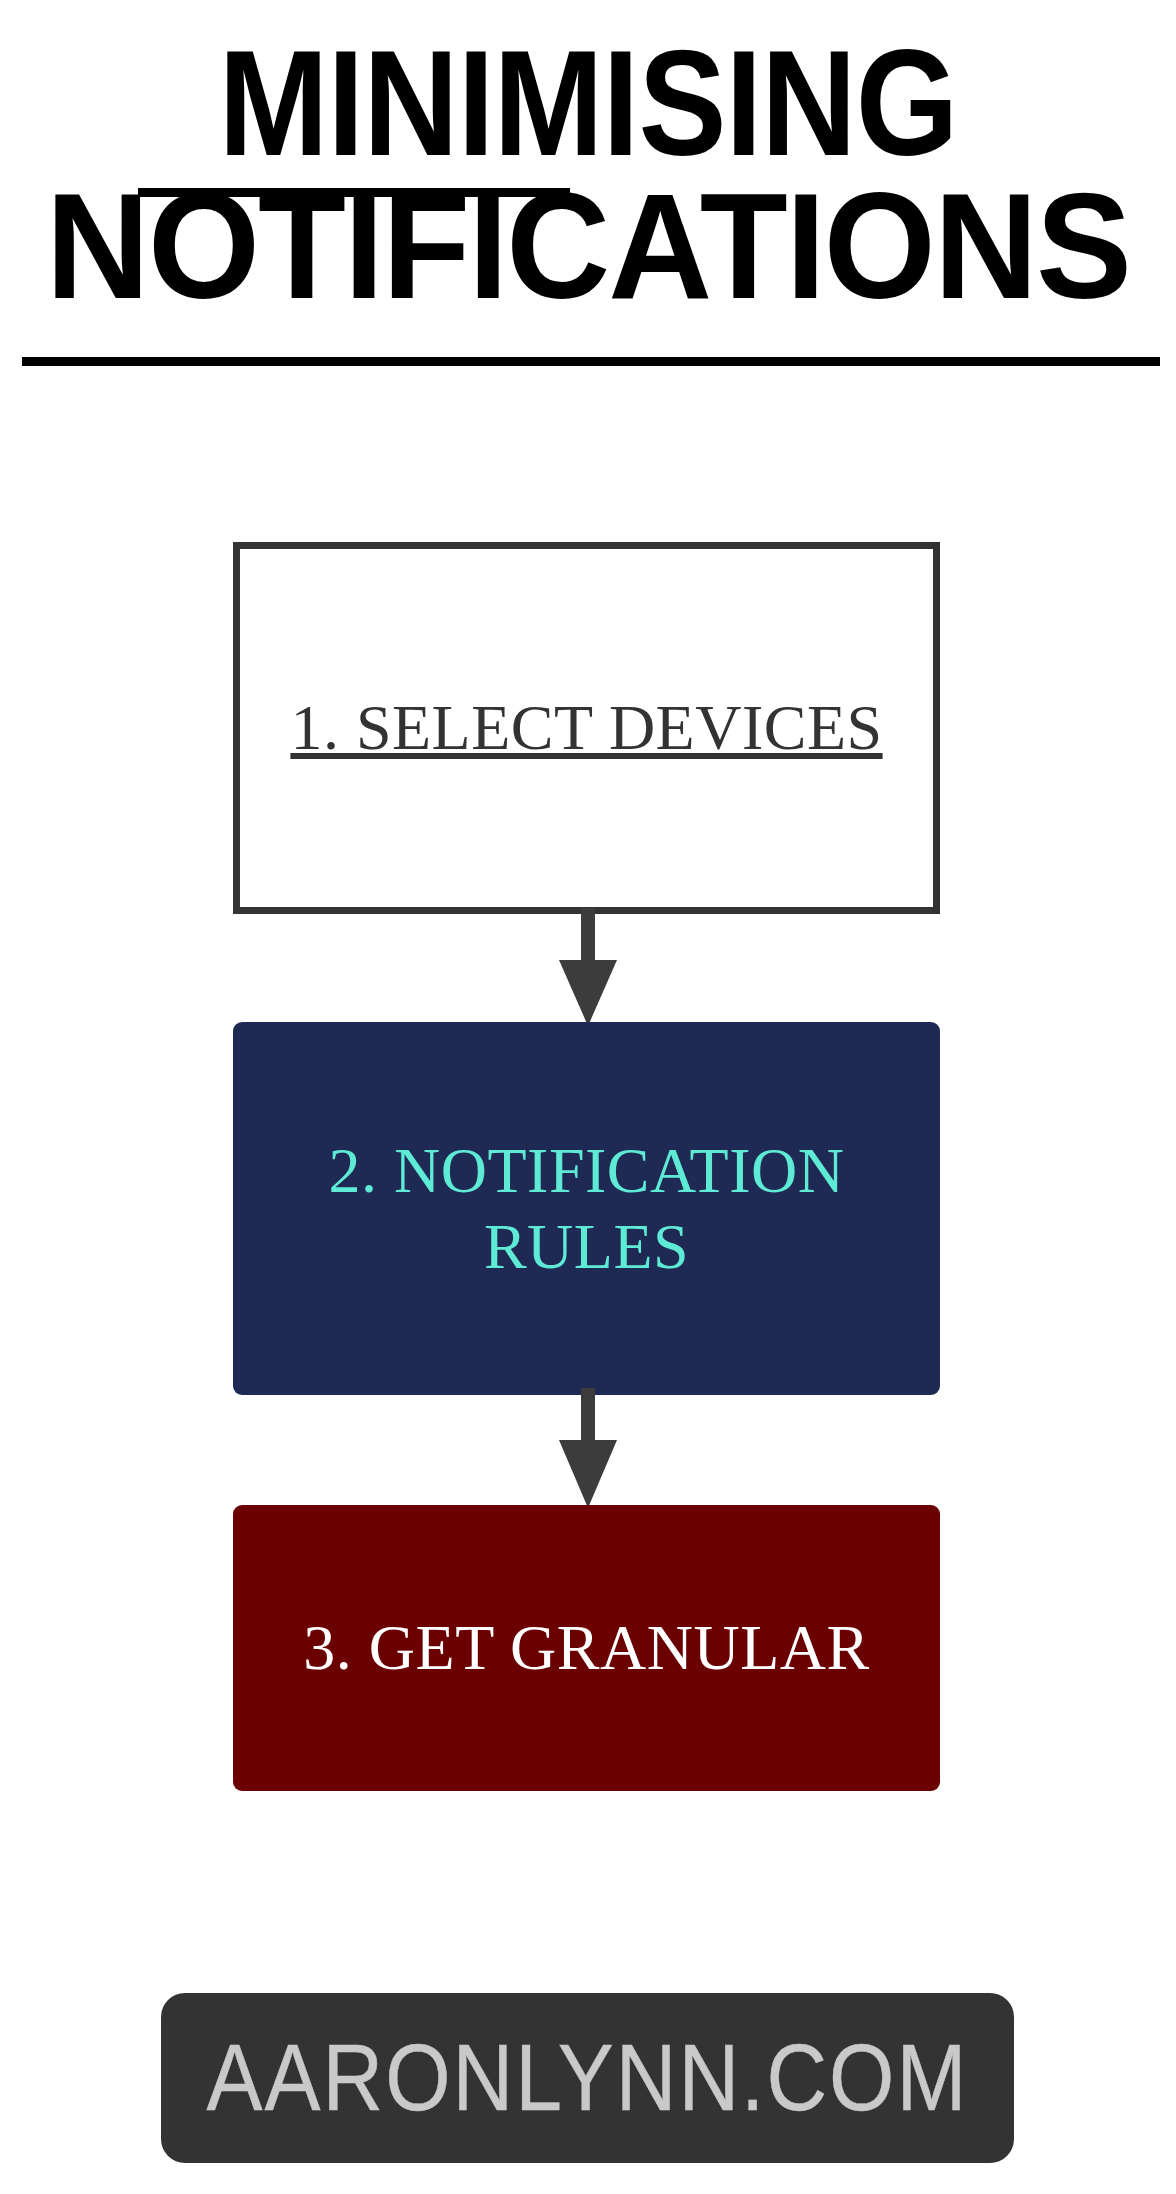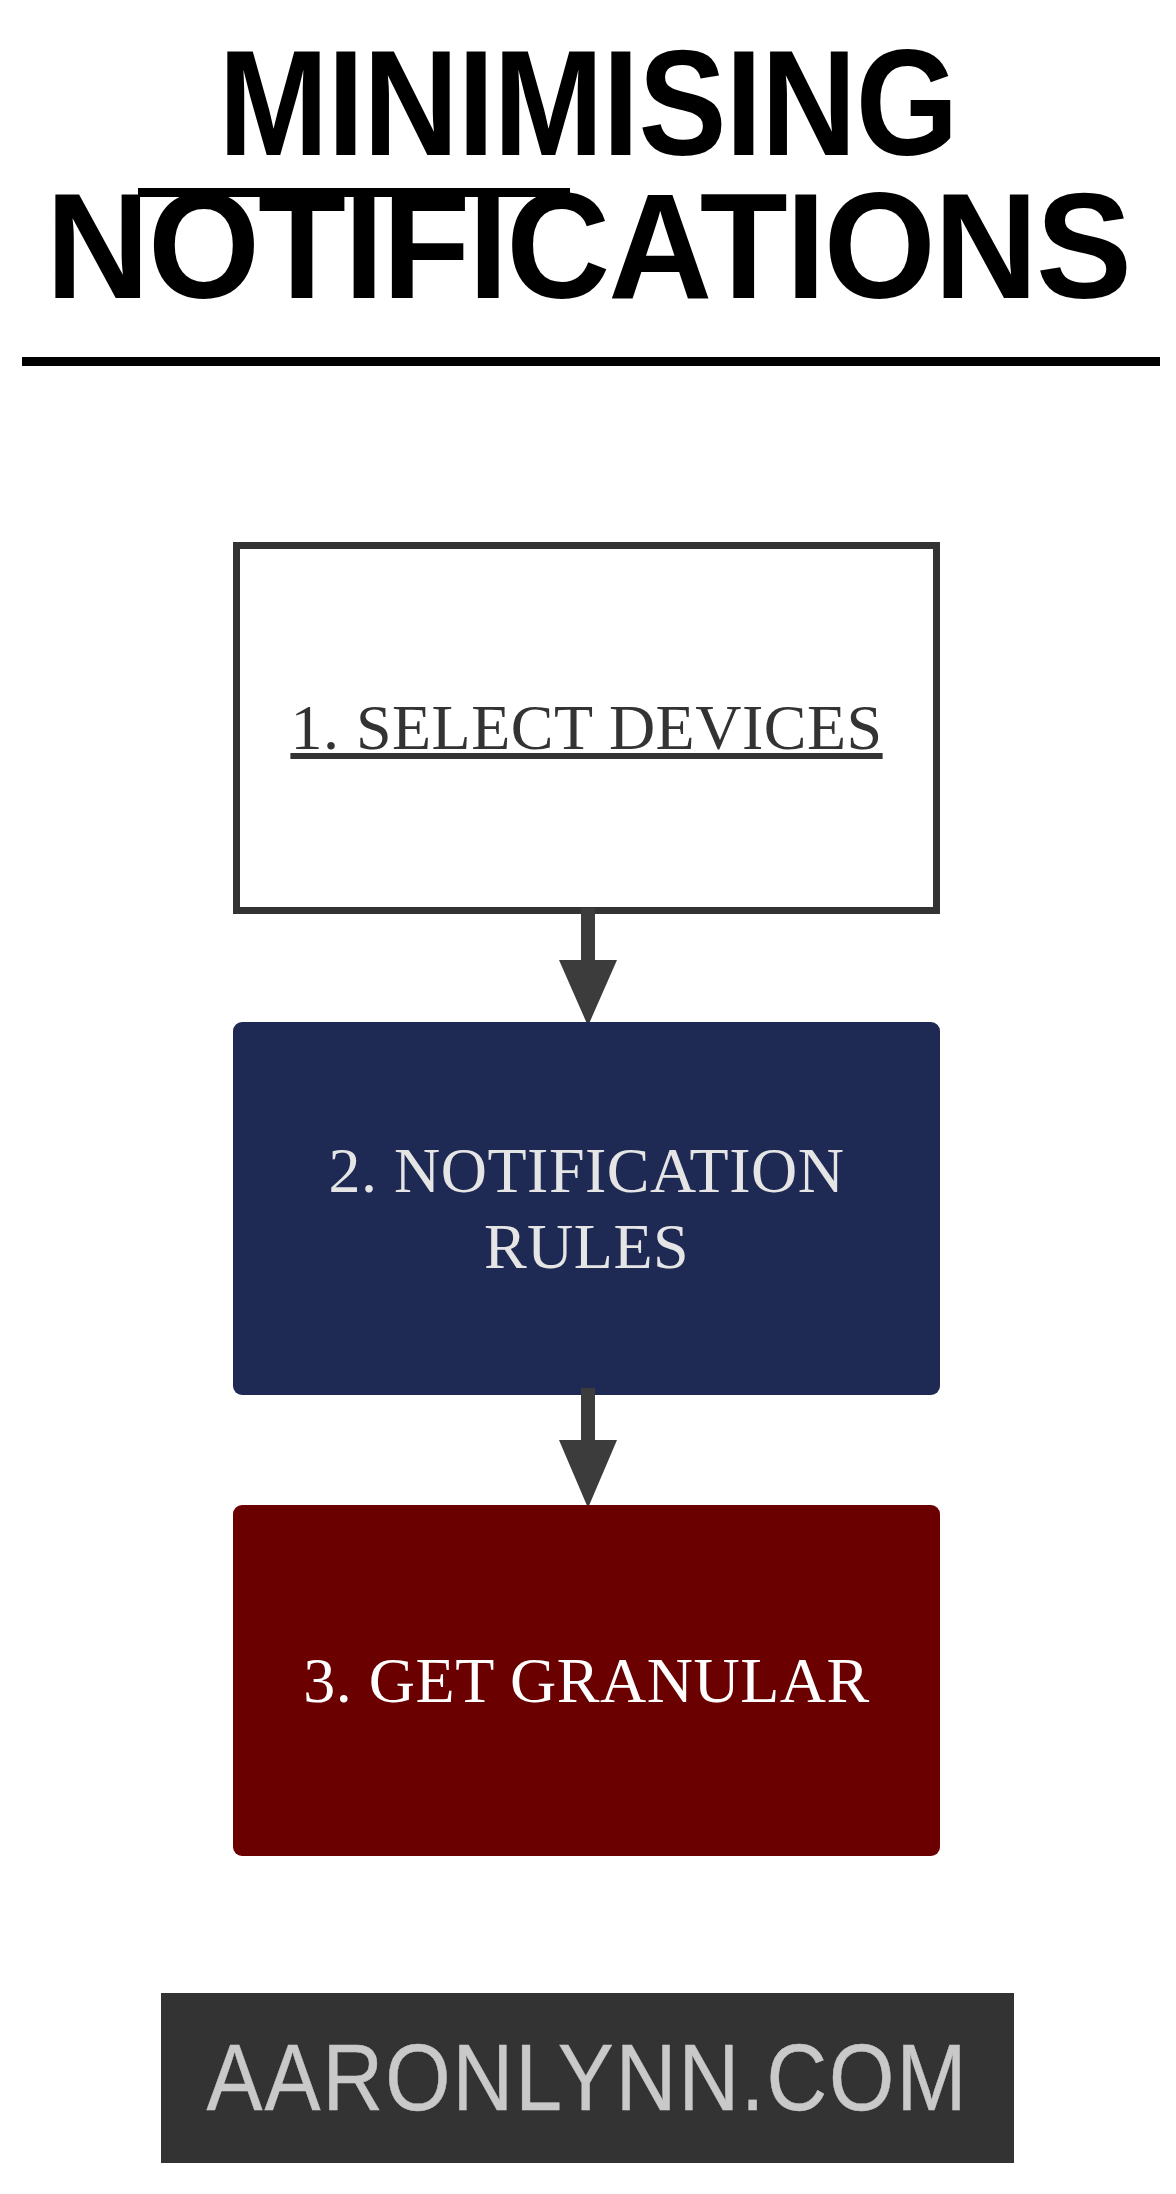--- a/index.html
+++ b/index.html
@@ -94,25 +94,25 @@
     border: 7px solid #333333;
   }
   #box-1 .flow-label { color: #333333; text-decoration: underline; }
 
   #box-2 {
     top: 1022px;
     height: 373px;
     background: #1f2a54;
     border-radius: 9px;
   }
-  #box-2 .flow-label { color: #e5e5e5; }
+  #box-2 .flow-label { color: #5eead4; }
 
   #box-3 {
     top: 1505px;
-    height: 351px;
+    height: 286px;
     background: #6b0000;
     border-radius: 9px;
   }
   #box-3 .flow-label { color: #ffffff; }
 
   
   .flow-arrow {
     position: absolute;
     left: 529px;
     width: 118px;
@@ -124,20 +124,21 @@
   #footer-bar {
     position: absolute;
     left: 161px;
     top: 1993px;
     width: 853px;
     height: 170px;
     background: #333333;
     display: flex;
     align-items: center;
     justify-content: center;
+    border-radius: 24px;
   }
   #footer-text {
     font-family: "Liberation Sans", sans-serif;
     font-weight: 400;
     font-size: 84px;
     line-height: 1;
     color: #c9c9c9;
     letter-spacing: 2px;
     white-space: nowrap;
     -webkit-text-stroke: 0.4px #c9c9c9;

